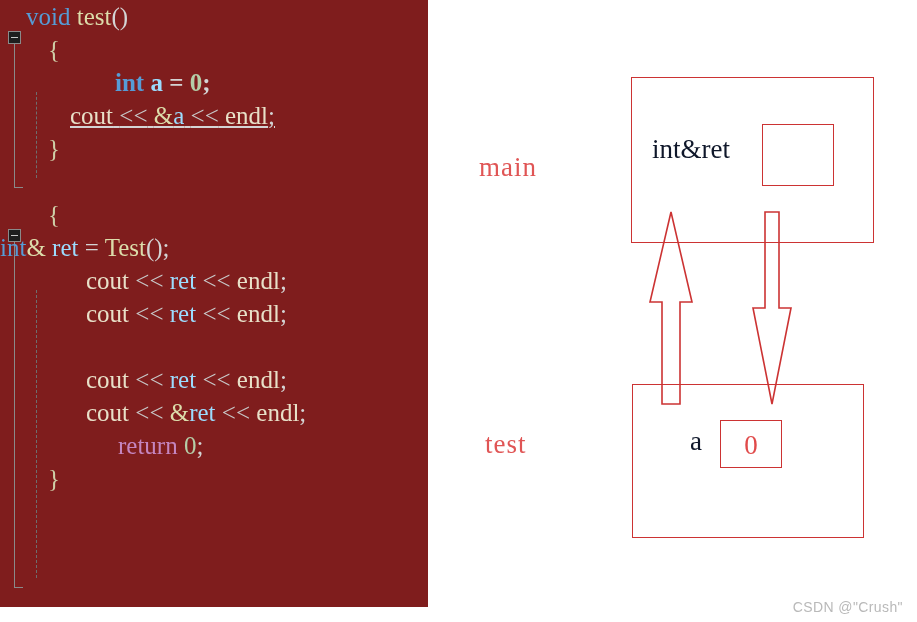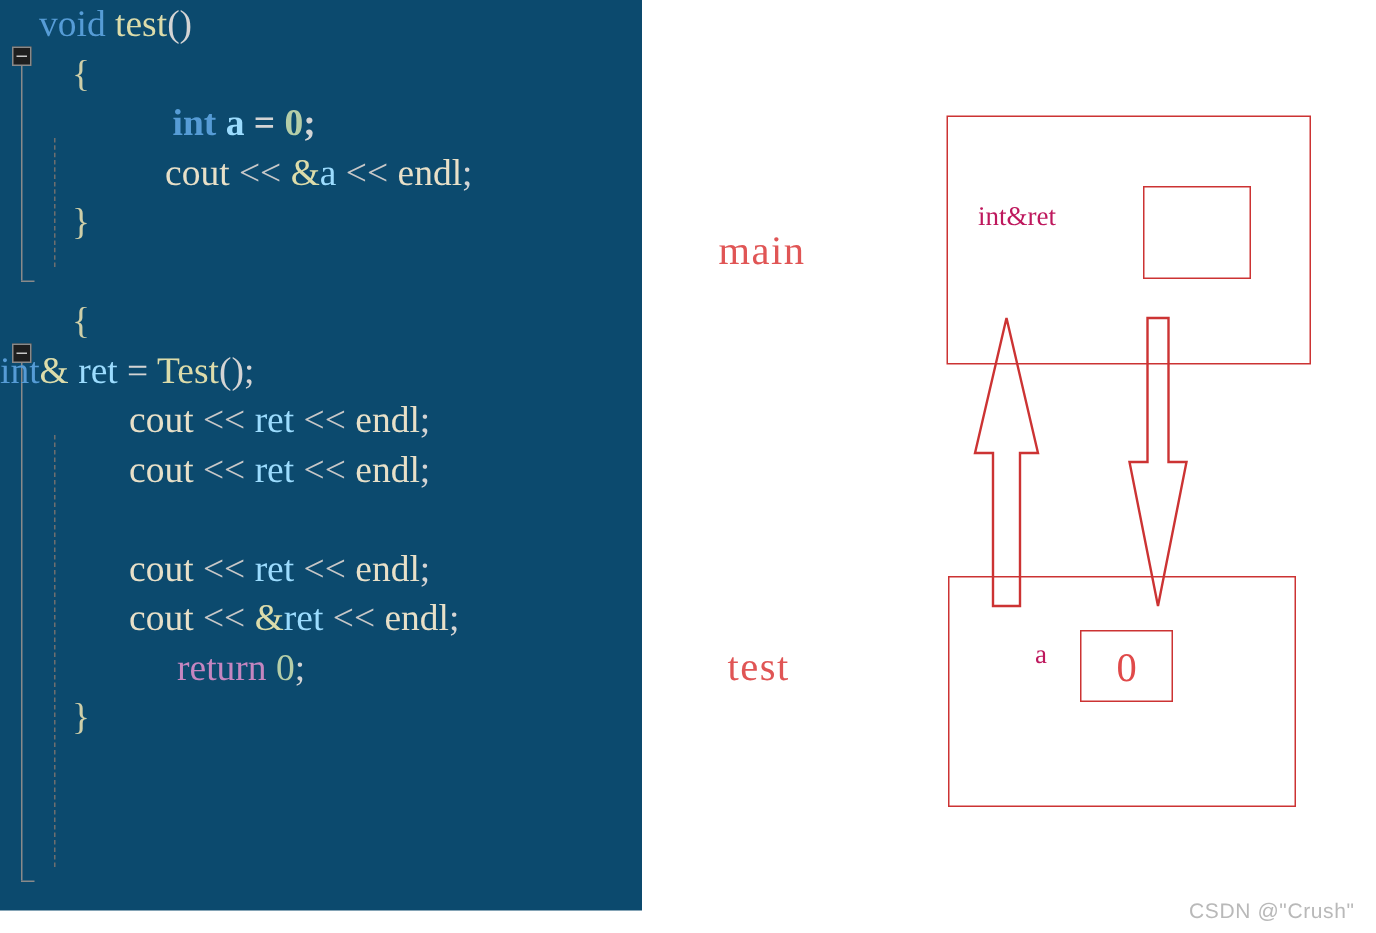--- a/index.html
+++ b/index.html
@@ -16,21 +16,21 @@
     font-family: "Liberation Serif", serif;
   }
 
   
   #code-panel {
     position: absolute;
     left: 0px;
     top: 0px;
     width: 428px;
     height: 607px;
-    background: #0c4a6e;
+    background: #7f1d1d;
     overflow: hidden;
   }
   .code-line {
     position: relative;
     height: 33px;
     line-height: 33px;
     font-family: "Liberation Serif", serif;
     font-size: 25px;
     white-space: pre;
     color: #d4d4d4;
@@ -102,23 +102,23 @@
   .frame-label {
     position: absolute;
     color: #e05555;
     font-family: "Liberation Serif", serif;
     font-size: 27px;
     letter-spacing: 1px;
     white-space: nowrap;
   }
   .slot-label {
     position: absolute;
-    color: #be185d;
-    font-family: "Liberation Serif", serif;
-    font-size: 18px;
+    color: #0f172a;
+    font-family: "Liberation Serif", serif;
+    font-size: 27px;
     white-space: nowrap;
   }
   .slot-box {
     position: absolute;
     border: 1.6px solid #cc3333;
     box-sizing: border-box;
     color: #e04a4a;
     font-family: "Liberation Serif", serif;
     font-size: 27px;
     text-align: center;
@@ -158,21 +158,21 @@
   <div class="outline-guide" style="left:14px; top:242px; height:345px;"></div>
   <div class="outline-foot" style="left:14px; top:587px;"></div>
 
   <div class="indent-guide" style="left:36px; top:92px; height:86px;"></div>
   <div class="indent-guide" style="left:36px; top:290px; height:288px;"></div>
 
   <div id="code-lines">
       <div class="code-line" style="padding-left: 26px;"><span class="t-kw">void</span><span class="t-op"> </span><span class="t-fn">test</span><span class="t-op">()</span></div>
       <div class="code-line" style="padding-left: 48px;"><span class="t-brace">{</span></div>
       <div class="code-line" style="padding-left: 115px; font-weight: bold;"><span class="t-kw">int</span><span class="t-op"> </span><span class="t-var">a</span><span class="t-op"> = </span><span class="t-num">0</span><span class="t-op">;</span></div>
-      <div class="code-line" style="padding-left: 110px;"><span class="t-stream">cout</span><span class="t-op"> </span><span class="t-shift">&lt;&lt;</span><span class="t-op"> </span><span class="t-amp">&amp;</span><span class="t-var">a</span><span class="t-op"> </span><span class="t-shift">&lt;&lt;</span><span class="t-op"> </span><span class="t-stream">endl</span><span class="t-op">;</span></div>
+      <div class="code-line" style="padding-left: 70px; text-decoration: underline;"><span class="t-stream">cout</span><span class="t-op"> </span><span class="t-shift">&lt;&lt;</span><span class="t-op"> </span><span class="t-amp">&amp;</span><span class="t-var">a</span><span class="t-op"> </span><span class="t-shift">&lt;&lt;</span><span class="t-op"> </span><span class="t-stream">endl</span><span class="t-op">;</span></div>
       <div class="code-line" style="padding-left: 48px;"><span class="t-brace">}</span></div>
       <div class="code-line" style="padding-left: 26px;"><span class="t-op"></span></div>
       <div class="code-line" style="padding-left: 48px;"><span class="t-brace">{</span></div>
       <div class="code-line" style=""><span class="t-kw">int</span><span class="t-amp">&amp;</span><span class="t-op"> </span><span class="t-var">ret</span><span class="t-op"> = </span><span class="t-fn">Test</span><span class="t-op">();</span></div>
       <div class="code-line" style="padding-left: 86px;"><span class="t-stream">cout</span><span class="t-op"> </span><span class="t-shift">&lt;&lt;</span><span class="t-op"> </span><span class="t-var">ret</span><span class="t-op"> </span><span class="t-shift">&lt;&lt;</span><span class="t-op"> </span><span class="t-stream">endl</span><span class="t-op">;</span></div>
       <div class="code-line" style="padding-left: 86px;"><span class="t-stream">cout</span><span class="t-op"> </span><span class="t-shift">&lt;&lt;</span><span class="t-op"> </span><span class="t-var">ret</span><span class="t-op"> </span><span class="t-shift">&lt;&lt;</span><span class="t-op"> </span><span class="t-stream">endl</span><span class="t-op">;</span></div>
       <div class="code-line" style="padding-left: 26px;"><span class="t-op"></span></div>
       <div class="code-line" style="padding-left: 86px;"><span class="t-stream">cout</span><span class="t-op"> </span><span class="t-shift">&lt;&lt;</span><span class="t-op"> </span><span class="t-var">ret</span><span class="t-op"> </span><span class="t-shift">&lt;&lt;</span><span class="t-op"> </span><span class="t-stream">endl</span><span class="t-op">;</span></div>
       <div class="code-line" style="padding-left: 86px;"><span class="t-stream">cout</span><span class="t-op"> </span><span class="t-shift">&lt;&lt;</span><span class="t-op"> </span><span class="t-amp">&amp;</span><span class="t-var">ret</span><span class="t-op"> </span><span class="t-shift">&lt;&lt;</span><span class="t-op"> </span><span class="t-stream">endl</span><span class="t-op">;</span></div>
       <div class="code-line" style="padding-left: 118px;"><span class="t-ret">return</span><span class="t-op"> </span><span class="t-num">0</span><span class="t-op">;</span></div>

